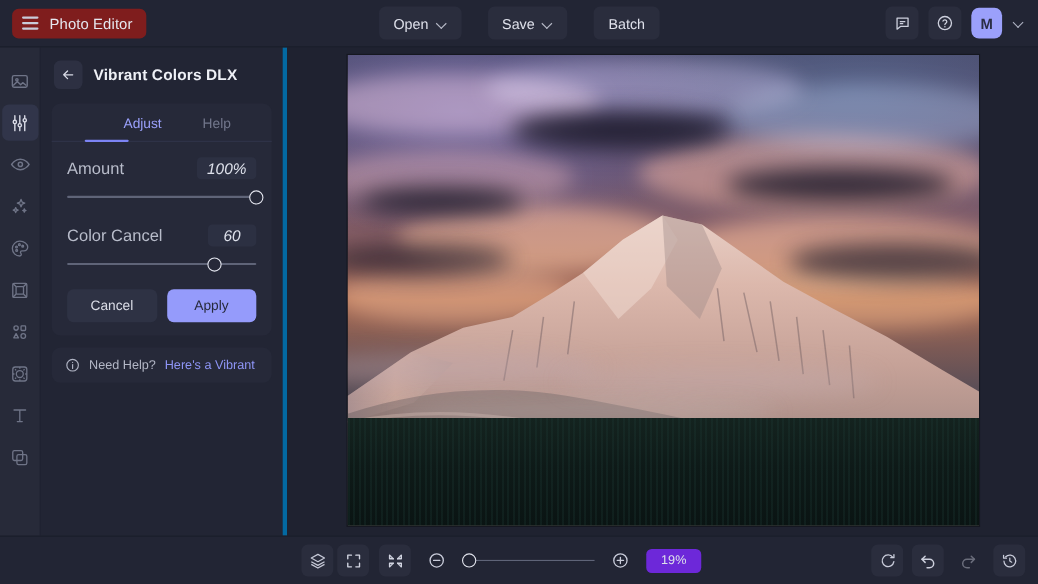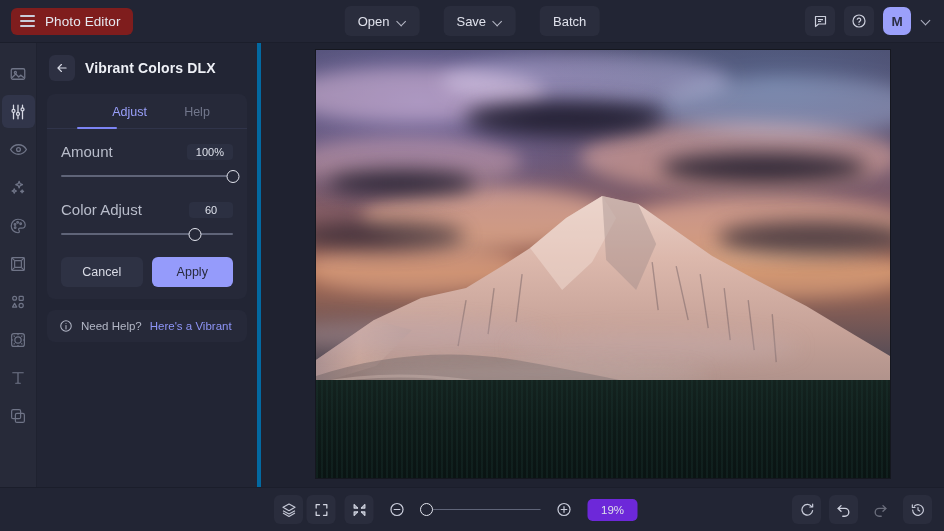--- a/index.html
+++ b/index.html
@@ -115,22 +115,22 @@
   .tab.active { color:#9aa0fb;text-align:right; }
   .tab.active::after {
     content:""; position:absolute; left:50%; transform:translateX(-50%);
     bottom:-1px; width:40px; height:2px; background:#7c84f4; border-radius:2px;
   }
 
   .slider-group { padding:14px 14px 0 14px; }
   .slider-row { display:flex; align-items:center; justify-content:space-between; margin-bottom:9px; }
   .slider-label { font-size:15px; color:#b8bcca; }
   .slider-value {
-    font-size:11px; color:#dde0ea; background:#2c3042;
-    border-radius:4px; padding:2px 9px; min-width:44px; text-align:center;
+    font-size:14px; color:#dde0ea; background:#2c3042;
+    border-radius:4px; padding:2px 9px; min-width:44px; text-align:center;font-style:italic;
   }
   .track {
     position:relative; height:14px; display:flex; align-items:center; margin-bottom:4px;
   }
   .track .line { position:absolute; left:0; right:0; height:1.5px; background:#5f6478; border-radius:2px; }
   .track .knob {
     position:absolute; width:13px; height:13px; border-radius:50%;
     background:#262939; border:1.8px solid #e4e6ef;
     transform:translateX(-50%); cursor:pointer;
   }
@@ -378,21 +378,21 @@
             <span class="slider-value">100%</span>
           </div>
           <div class="track">
             <span class="line"></span>
             <span class="knob" style="left:100%"></span>
           </div>
         </div>
 
         <div class="slider-group">
           <div class="slider-row">
-            <span class="slider-label">Color Adjust</span>
+            <span class="slider-label">Color Cancel</span>
             <span class="slider-value">60</span>
           </div>
           <div class="track">
             <span class="line"></span>
             <span class="knob" style="left:78%"></span>
           </div>
         </div>
 
         <div class="actions">
           <button class="btn btn-cancel">Cancel</button>

